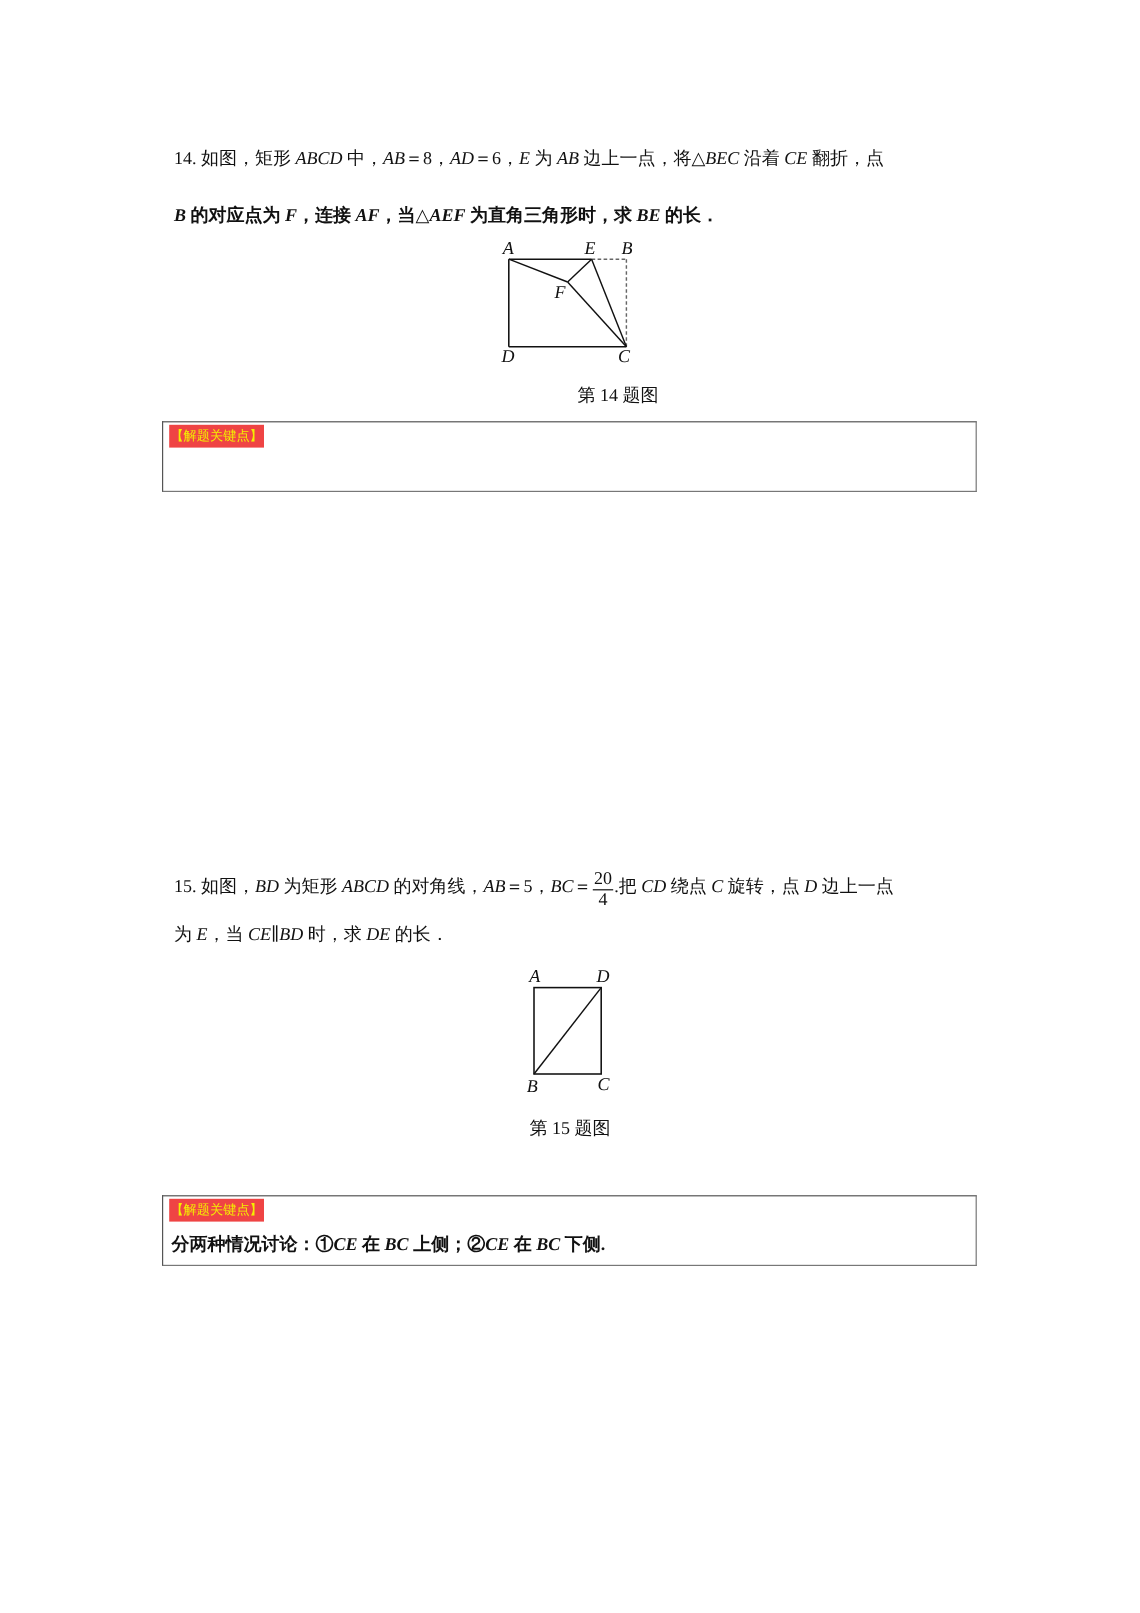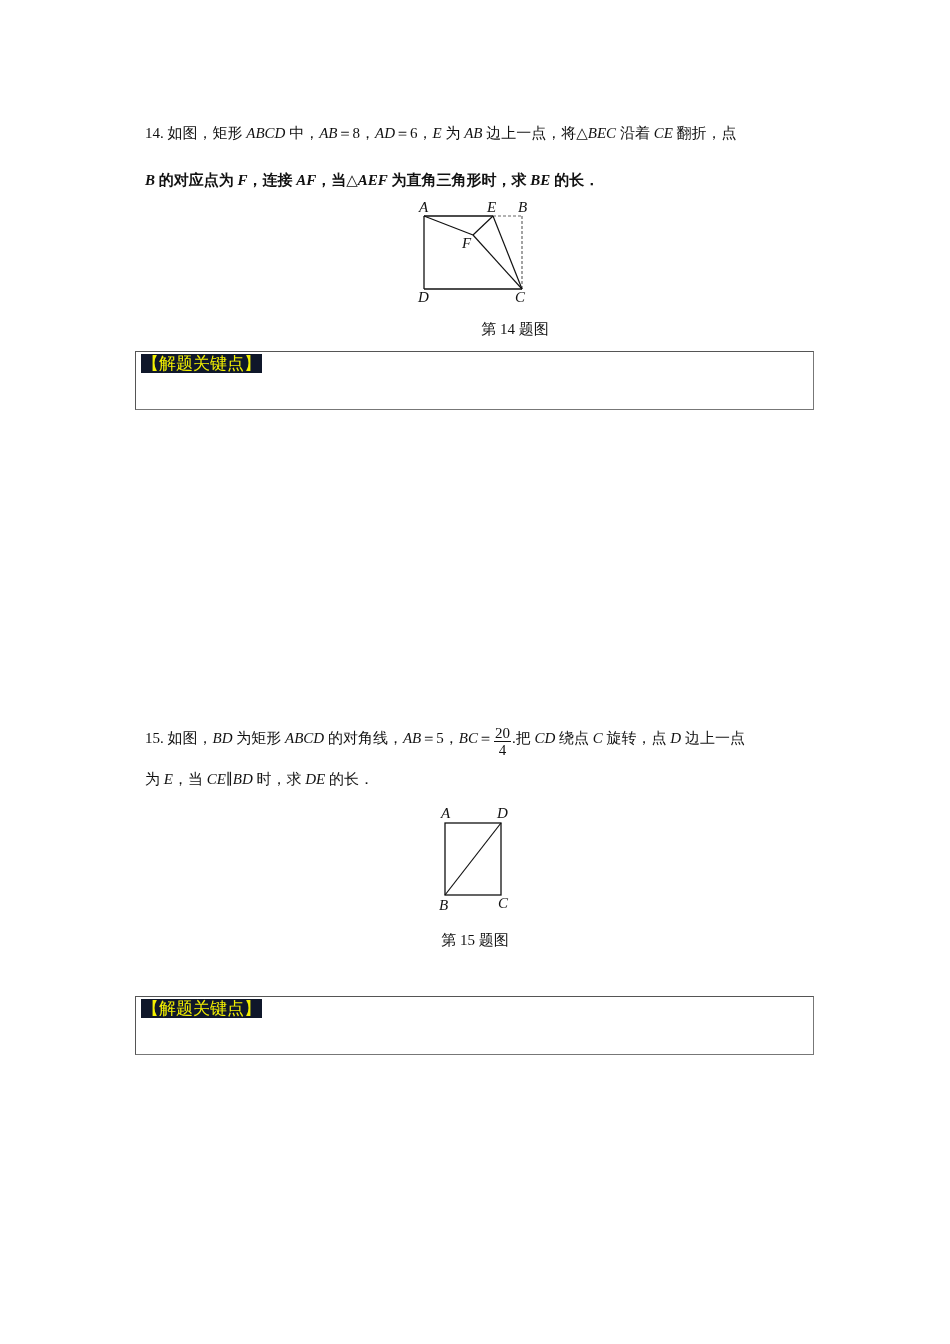--- a/index.html
+++ b/index.html
@@ -11,22 +11,22 @@
   .abs { position: absolute; }
   .para { position: absolute; left: 145px; width: 670px; font-size: 15px; line-height: 20px; white-space: nowrap; }
   .para i { font-style: italic; }
   .caption { position: absolute; width: 950px; left: 0; text-align: center; font-size: 15px; }
   .keybox {
     position: absolute; left: 135px; width: 679px; height: 59px;
     border: 1px solid #555; box-sizing: border-box; border-right-color: #777; border-bottom-color:#777;
   }
   .badge {
     position: absolute; left: 5px; top: 2px; height: 19px; padding: 0 1px;
-    background: #0f172a; color: #f3f000; font-family: "DejaVu Sans", sans-serif;
-    font-size: 17px; line-height: 19px; white-space: nowrap;
+    background: #ef4444; color: #f3f000; font-family: "DejaVu Sans", sans-serif;
+    font-size: 11px; line-height: 19px; white-space: nowrap;
   }
   .keytext {
     position: absolute; left: 7px; top: 32px; font-size: 15px; font-weight: bold;
     white-space: nowrap; line-height: 18px;
   }
   .keytext i { font-style: italic; }
   .frac { display: inline-block; vertical-align: middle; text-align: center; line-height: 16px; margin: 0 1px; position: relative; top: 2px;}
   .frac span { display: block; }
   .frac .num { border-bottom: 1px solid #111; padding: 0 1px; }
   svg text { font-family: "Liberation Serif", serif; font-style: italic; font-size: 15px; fill: #111; }
@@ -82,13 +82,14 @@
   <span><span>如图，</span><i>BD</i><span> 为矩形 </span><i>ABCD</i><span> 的对角线，</span><i>AB</i><span>＝5，</span><i>BC</i><span>＝</span></span><span class="frac"><span class="num">20</span><span>4</span></span><span><span>.把 </span><i>CD</i><span> 绕点 </span><i>C</i><span> 旋转，点 </span><i>D</i><span> 边上一点</span></span>
 </div>
 <div class="para" style="top:769px;">
   <span><span>为 </span><i>E</i><span>，当 </span><i>CE</i><span>∥</span><i>BD</i><span> 时，求 </span><i>DE</i><span> 的长．</span></span>
 </div>
 
 <div class="caption" style="top:931px;">第 15 题图</div>
 
 <div class="keybox" style="top:996px;">
   <div class="badge">【解题关键点】</div>
+  <div class="keytext"><span>分两种情况讨论：①</span><i>CE</i><span> 在 </span><i>BC</i><span> 上侧；②</span><i>CE</i><span> 在 </span><i>BC</i><span> 下侧.</span></div>
 </div>
 
 </body></html>

